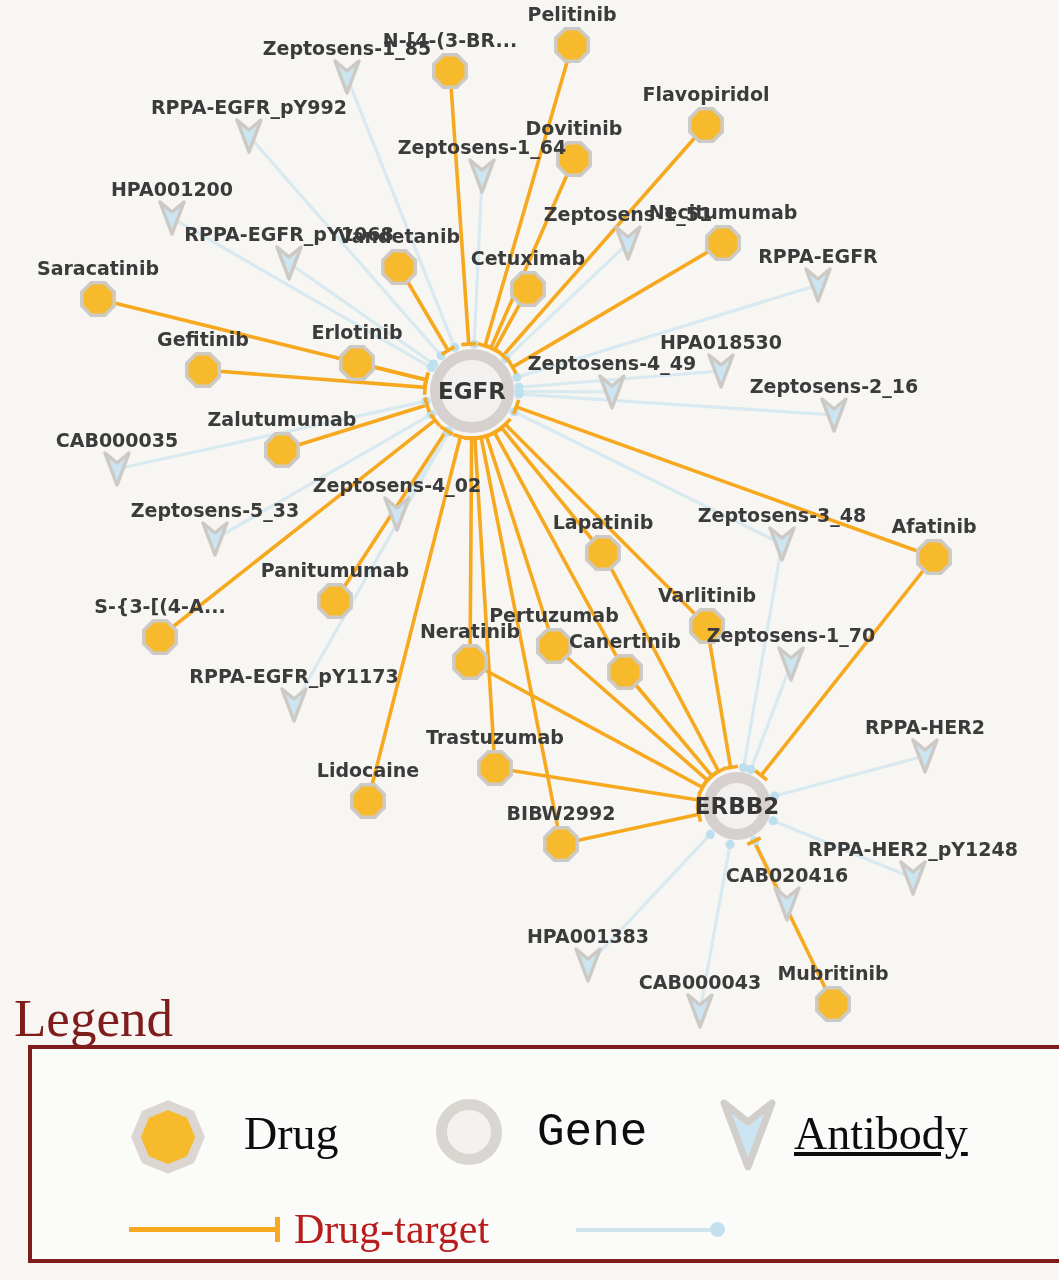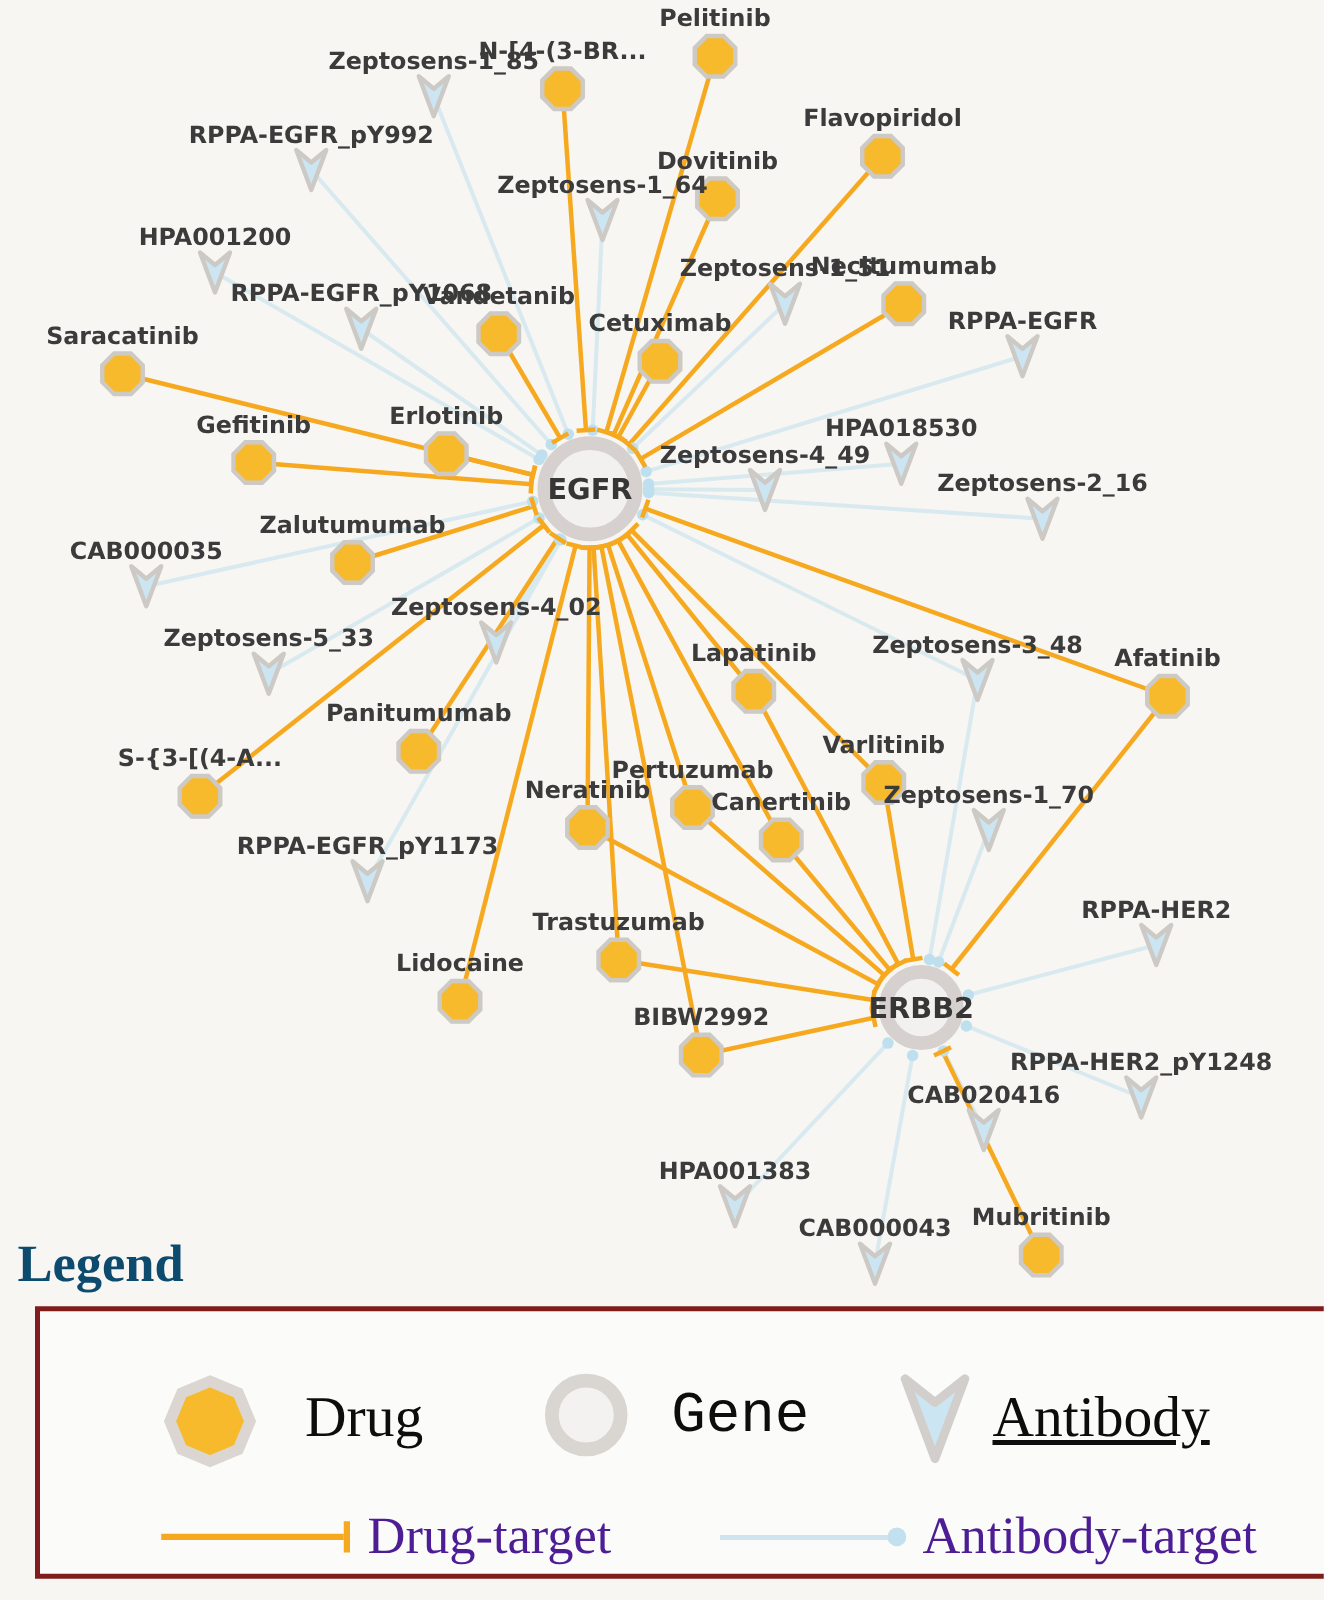--- a/index.html
+++ b/index.html
@@ -13,35 +13,35 @@
   .node-label{
     font-family:"DejaVu Sans", sans-serif;
     font-weight:700;font-size:19px;fill:#3b3b3b;
   }
   .gene-label{
     font-family:"DejaVu Sans", sans-serif;
     font-weight:700;font-size:23px;fill:#363636;
   }
   .legend-title{
     position:absolute;left:14px;top:988px;
-    font-family:"Liberation Serif", serif;font-weight:700;
-    font-size:42px;color:#0c4a6e;
+    font-family:"Liberation Serif", serif;font-weight:400;
+    font-size:53px;color:#7f1d1d;
   }
   .legend-box{
     position:absolute;left:8px;top:1045px;width:1030px;height:210px;
     border:4px solid #7f1d1d;background:#fbfbf9;margin-left:20px;
   }
   .legend-item-label{
     position:absolute;
     font-family:"Liberation Serif", serif;font-size:46px;color:#0d0d0d;
     white-space:nowrap;
   }
   .legend-edge-label{
     position:absolute;
-    font-family:"Liberation Serif", serif;font-size:42px;color:#4c1d95;
+    font-family:"Liberation Serif", serif;font-size:42px;color:#b91c1c;
     white-space:nowrap;
   }
   .legend-gene-swatch{
     position:absolute;left:404px;top:50px;width:44px;height:44px;
     border:11px solid #d9d5d1;border-radius:50%;background:#f4f2f0;
   }
   .legend-line{position:absolute;}
   .lt-drug-line{left:97px;top:178px;width:146px;height:5px;background:#f6a91f;}
   .lt-drug-bar{left:243px;top:168px;width:5px;height:25px;background:#f6a91f;}
   .lt-ab-line{left:544px;top:179px;width:140px;height:4px;background:#cfe4ee;}
@@ -278,14 +278,13 @@
     <path d="M 8 8 L 32 27 L 56 8 L 32 72 Z" fill="#cbe6f2" stroke="#d2cecb" stroke-width="7" stroke-linejoin="round"></path>
   </svg>
   <span class="legend-item-label" style="left:762px;top:58px;text-decoration:underline;">Antibody</span>
 
   <div class="legend-line lt-drug-line"></div>
   <div class="legend-line lt-drug-bar"></div>
   <span class="legend-edge-label" style="left:262px;top:156px;">Drug-target</span>
 
   <div class="legend-line lt-ab-line"></div>
   <div class="legend-line lt-ab-dot"></div>
-  <span class="legend-edge-label" style="left:706px;top:156px;">Antibody-target</span>
 </div>
 
 </body></html>

